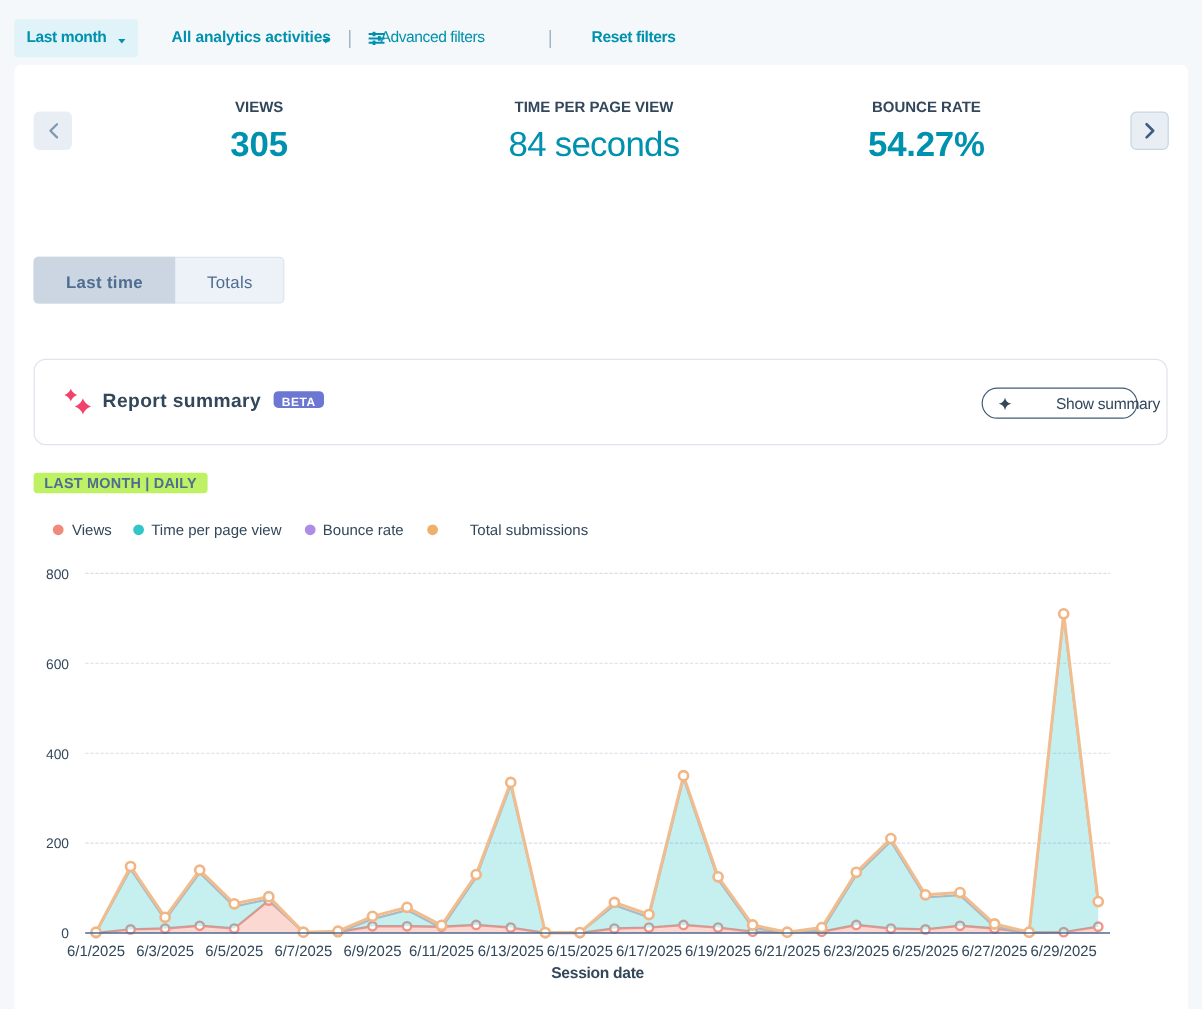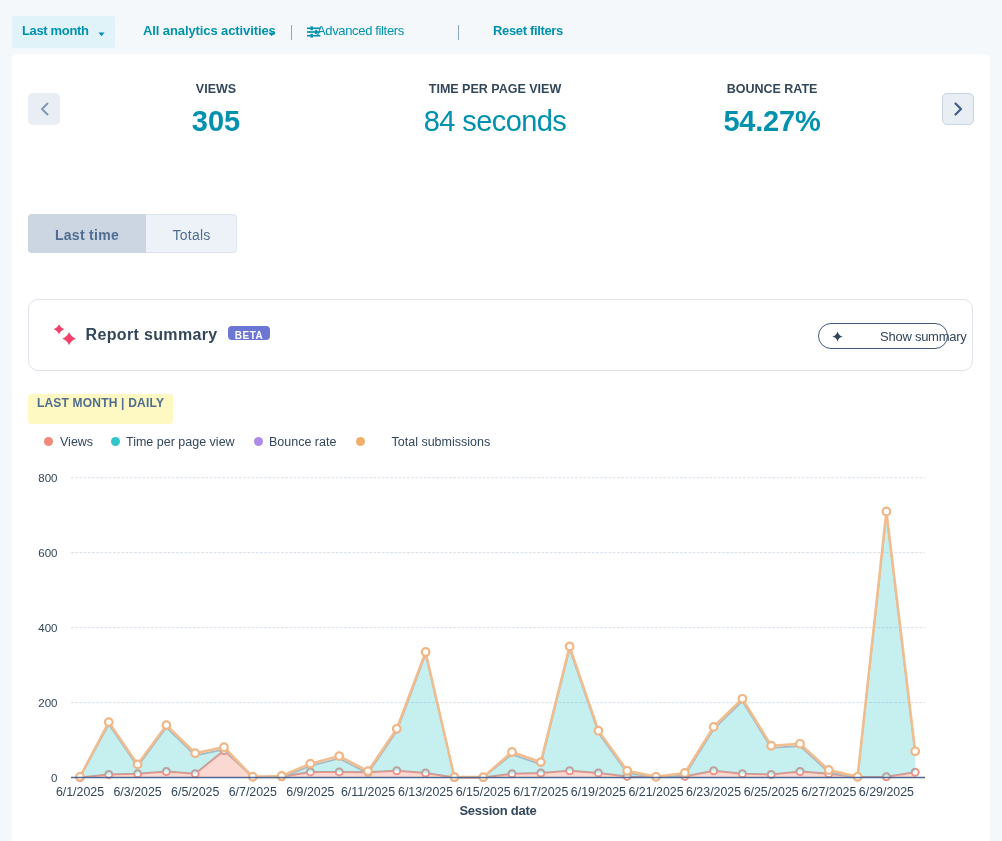--- a/index.html
+++ b/index.html
@@ -71,21 +71,21 @@
     <path d="M17.1 9.1 Q18.9 14 23.9 15.7 Q18.9 17.4 17.1 22.3 Q15.3 17.4 10.3 15.7 Q15.3 14 17.1 9.1 Z" fill="#f2416b"></path>
   </svg>
   <div class="abs navy" style="left:85.5px;top:326px;font-size:16px;font-weight:bold;letter-spacing:0.35px;">Report summary</div>
   <div class="abs" style="left:228px;top:326px;width:42px;height:14px;background:#6b77d2;border-radius:4px;color:#fff;font-size:10px;font-weight:bold;letter-spacing:0.5px;text-align:center;line-height:19.5px;">BETA</div>
   <div class="abs" style="left:818px;top:323px;width:130px;height:26px;background:#fff;border:1px solid #425b76;border-radius:13px;"></div>
   <svg class="abs" style="left:832px;top:331px;" width="11" height="11" viewBox="0 0 11 11">
       <path d="M5.5 0.2 Q6.3 4.7 10.8 5.5 Q6.3 6.3 5.5 10.8 Q4.7 6.3 0.2 5.5 Q4.7 4.7 5.5 0.2 Z" fill="#33475b"></path>
     </svg>
   <div class="abs navy" style="left:849px;top:329px;font-size:13px;letter-spacing:-0.25px;margin-left:31px;">Show summary</div>
 
-  <div class="abs" style="left:28px;top:394px;width:145px;height:30px;background:#fef9c3;border-radius:3px;color:#4f6d90;font-size:12px;font-weight:bold;letter-spacing:0.2px;text-align:center;line-height:18.5px;">LAST MONTH | DAILY</div>
+  <div class="abs" style="left:28px;top:394px;width:145px;height:17px;background:#bef264;border-radius:3px;color:#4f6d90;font-size:12px;font-weight:bold;letter-spacing:0.2px;text-align:center;line-height:18.5px;">LAST MONTH | DAILY</div>
 
   <div class="abs" style="left:44px;top:437px;width:9px;height:9px;border-radius:50%;background:#f08a7b;"></div>
   <div class="abs navy" style="left:60px;top:435px;font-size:12.5px;">Views</div>
   <div class="abs" style="left:110.5px;top:437px;width:9px;height:9px;border-radius:50%;background:#31c6c9;"></div>
   <div class="abs navy" style="left:126px;top:435px;font-size:12.5px;">Time per page view</div>
   <div class="abs" style="left:254px;top:437px;width:9px;height:9px;border-radius:50%;background:#ad8ce8;"></div>
   <div class="abs navy" style="left:269px;top:435px;font-size:12.5px;">Bounce rate</div>
   <div class="abs" style="left:356px;top:437px;width:9px;height:9px;border-radius:50%;background:#f0b06b;"></div>
   <div class="abs navy" style="left:371.5px;top:435px;font-size:12.5px;margin-left:20px;">Total submissions</div>
 

